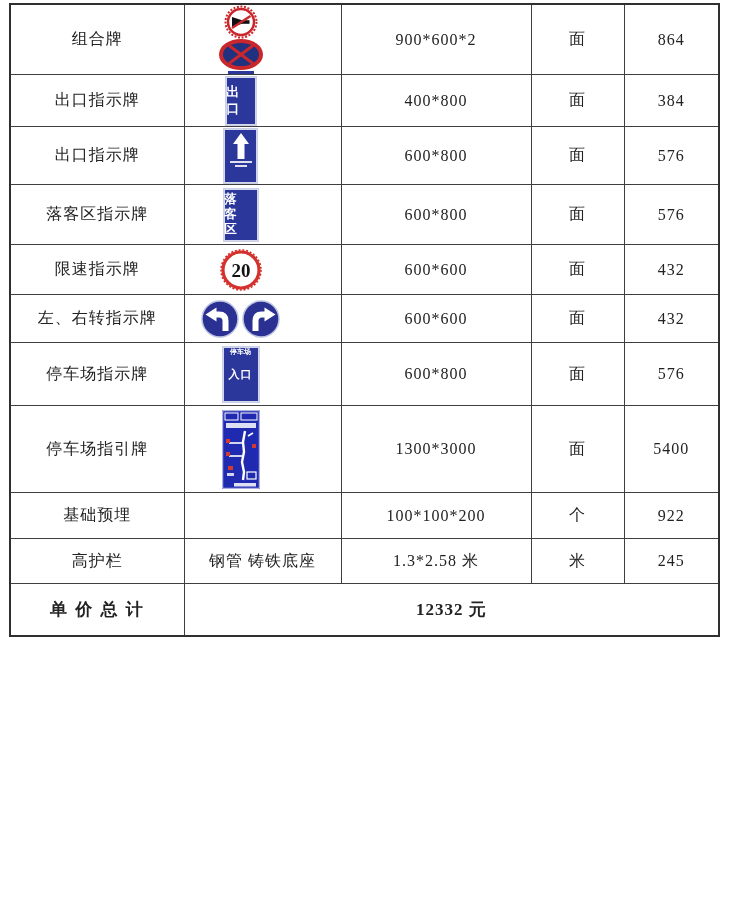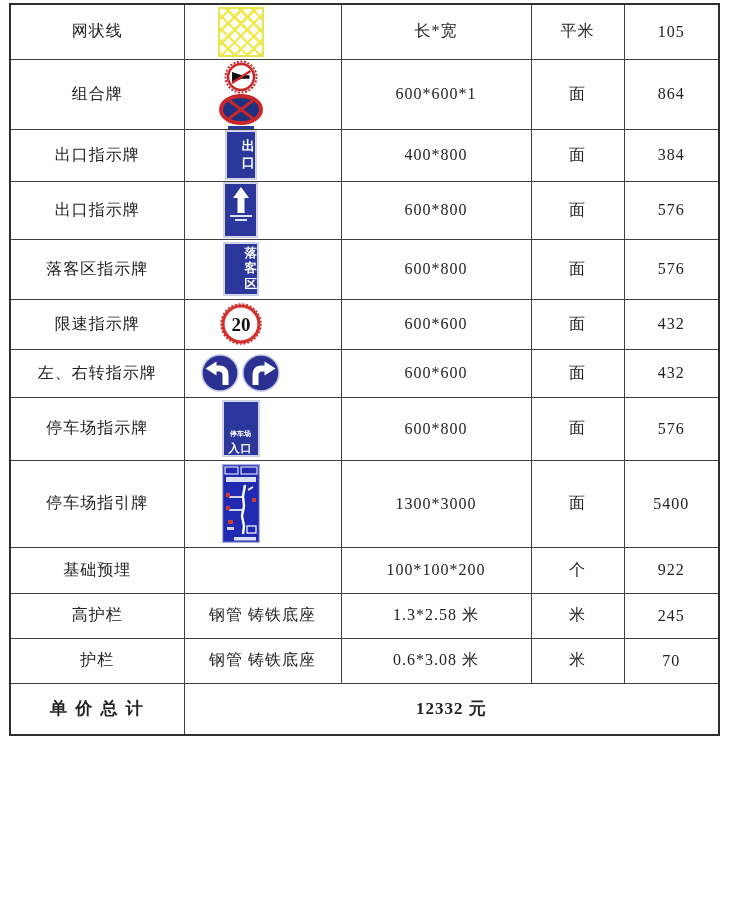--- a/index.html
+++ b/index.html
@@ -20,21 +20,21 @@
   td.img-cell{letter-spacing:0;}
   .gwrap{display:flex;justify-content:center;align-items:center;transform:translateX(-22px);}
   .cell-plain{font-size:16px;letter-spacing:1px;}
   td.total-label{font-weight:bold;font-size:17px;letter-spacing:2px;}
   td.total-value{font-weight:bold;font-size:17px;letter-spacing:1px;}
   
   .stack{word-break:break-all;text-align:center;font-weight:bold;
          font-family:"Liberation Sans","DejaVu Sans",sans-serif;}
   .sign-blue{background:#2b379b;color:#fff;
     box-shadow:inset 0 0 0 1px rgba(255,255,255,.8),0 0 0 1px #c9cfe6;
-    display:flex;align-items:center;justify-content:flex-end;}
+    display:flex;align-items:center;justify-content:flex-start;}
   .net-lines{width:42px;height:46px;border:2px solid #e9e454;
     background:
       repeating-linear-gradient(45deg,rgba(238,233,80,.95) 0 2.5px,transparent 2.5px 9px),
       repeating-linear-gradient(-45deg,rgba(238,233,80,.95) 0 2.5px,transparent 2.5px 9px),
       #fffef4;}
   .colored-road{width:47px;height:81px;position:relative;
     background:linear-gradient(to right,#ccd02a 0 3px,#7ac41e 3px 43px,#d6d936 43px);
     display:flex;justify-content:space-around;align-items:center;}
   .colored-road::after{content:"";position:absolute;left:50%;top:3px;bottom:3px;width:0;
     border-left:2px dashed #dfdf3e;transform:translateX(-1px);}
@@ -44,21 +44,21 @@
   .combo{display:flex;flex-direction:column;align-items:center;}
   .combo-strip{width:26px;height:3px;background:#2b379b;margin-top:1px;}
   .exit-sign{width:30px;height:48px;font-size:13px;}
   .exit-sign .stack{width:1.1em;line-height:1.3;}
   .exit-arrow{width:33px;height:54px;flex-direction:column;justify-content:flex-start;
     padding-top:4px;box-sizing:border-box;}
   .tiny-bar{height:2px;background:rgba(255,255,255,.85);margin-top:2px;}
   .dropoff{width:34px;height:52px;font-size:12.5px;}
   .dropoff .stack{width:1.1em;line-height:1.22;}
   .turns{display:flex;gap:3px;}
-  .pk-ent{width:36px;height:55px;flex-direction:column;gap:2px;}
+  .pk-ent{width:36px;height:55px;flex-direction:column;gap:10px;}
   .pk-top{font-size:7px;font-weight:bold;letter-spacing:0;
     font-family:"Liberation Sans","DejaVu Sans",sans-serif;}
   .pk-bottom{font-size:11px;font-weight:bold;letter-spacing:1px;
     font-family:"Liberation Sans","DejaVu Sans",sans-serif;}
   .pole-wrap{height:60px;display:flex;flex-direction:column;align-items:center;
     justify-content:flex-end;}
   .pole-bar{width:5px;height:51px;
     background:linear-gradient(to right,#9a9a9a,#ededed 45%,#8d8d8d);}
   .pole-base{width:0;height:0;border-left:6px solid transparent;
     border-right:6px solid transparent;border-bottom:7px solid #8a8a8a;}
@@ -69,31 +69,20 @@
 <div class="page">
   <table class="price">
     <colgroup>
       <col style="width:174px">
         <col style="width:157px">
         <col style="width:190px">
       <col style="width:93px">
         <col style="width:95px">
     </colgroup>
     <tbody>
-        <tr style="height: 55px;">
-          <td class="c">网状线</td>
-          <td class="c img-cell">
-            <div class="gwrap">
-              <div class="net-lines"></div>
-            </div>
-          </td>
-          <td class="c">长*宽</td>
-          <td class="c">平米</td>
-          <td class="c">105</td>
-        </tr>
         <tr style="height: 57px; margin-top: 24px;">
           <td class="c">组合牌</td>
           <td class="c img-cell">
             <div class="gwrap">
               <div class="combo">
                 <svg width="34" height="34" viewBox="0 0 34 34">
                   <circle cx="17" cy="17" r="15.5" fill="none" stroke="#c9272b" stroke-width="2" stroke-dasharray="2 1.6"></circle>
                   <circle cx="17" cy="17" r="13" fill="#fff" stroke="#c9272b" stroke-width="2.5"></circle>
                   <polygon points="8,12 8,22 18,18.8 18,15.2" fill="#111"></polygon>
                   <rect x="18" y="15.2" width="7.5" height="3.6" fill="#111"></rect>
@@ -101,21 +90,21 @@
                 </svg>
                 <svg width="44" height="31" viewBox="0 0 44 31">
                   <ellipse cx="22" cy="15.5" rx="20" ry="13.5" fill="#20317f" stroke="#c9272b" stroke-width="4"></ellipse>
                   <line x1="10" y1="6.5" x2="34" y2="24.5" stroke="#c9272b" stroke-width="3"></line>
                   <line x1="34" y1="6.5" x2="10" y2="24.5" stroke="#c9272b" stroke-width="3"></line>
                 </svg>
                 <div class="combo-strip"></div>
               </div>
             </div>
           </td>
-          <td class="c">600*600*1</td>
+          <td class="c">900*600*2</td>
           <td class="c">面</td>
           <td class="c">864</td>
         </tr>
         <tr style="height: 52px;">
           <td class="c">出口指示牌</td>
           <td class="c img-cell">
             <div class="gwrap">
               <div class="sign-blue exit-sign">
                 <span class="stack">出口</span>
               </div>
@@ -243,28 +232,19 @@
         </tr>
         <tr style="height: 45px;">
           <td class="c">高护栏</td>
           <td class="c img-cell">
             <div class="cell-plain">钢管 铸铁底座</div>
           </td>
           <td class="c">1.3*2.58 米</td>
           <td class="c">米</td>
           <td class="c">245</td>
         </tr>
-        <tr style="height: 45px;">
-          <td class="c">护栏</td>
-          <td class="c img-cell">
-            <div class="cell-plain">钢管 铸铁底座</div>
-          </td>
-          <td class="c">0.6*3.08 米</td>
-          <td class="c">米</td>
-          <td class="c">70</td>
-        </tr>
         <tr style="height: 52px;">
           <td class="c total-label">单 价 总 计</td>
           <td class="c total-value" colspan="4">12332 元</td>
         </tr>
       </tbody>
   </table>
 </div>
 
 </body></html>

